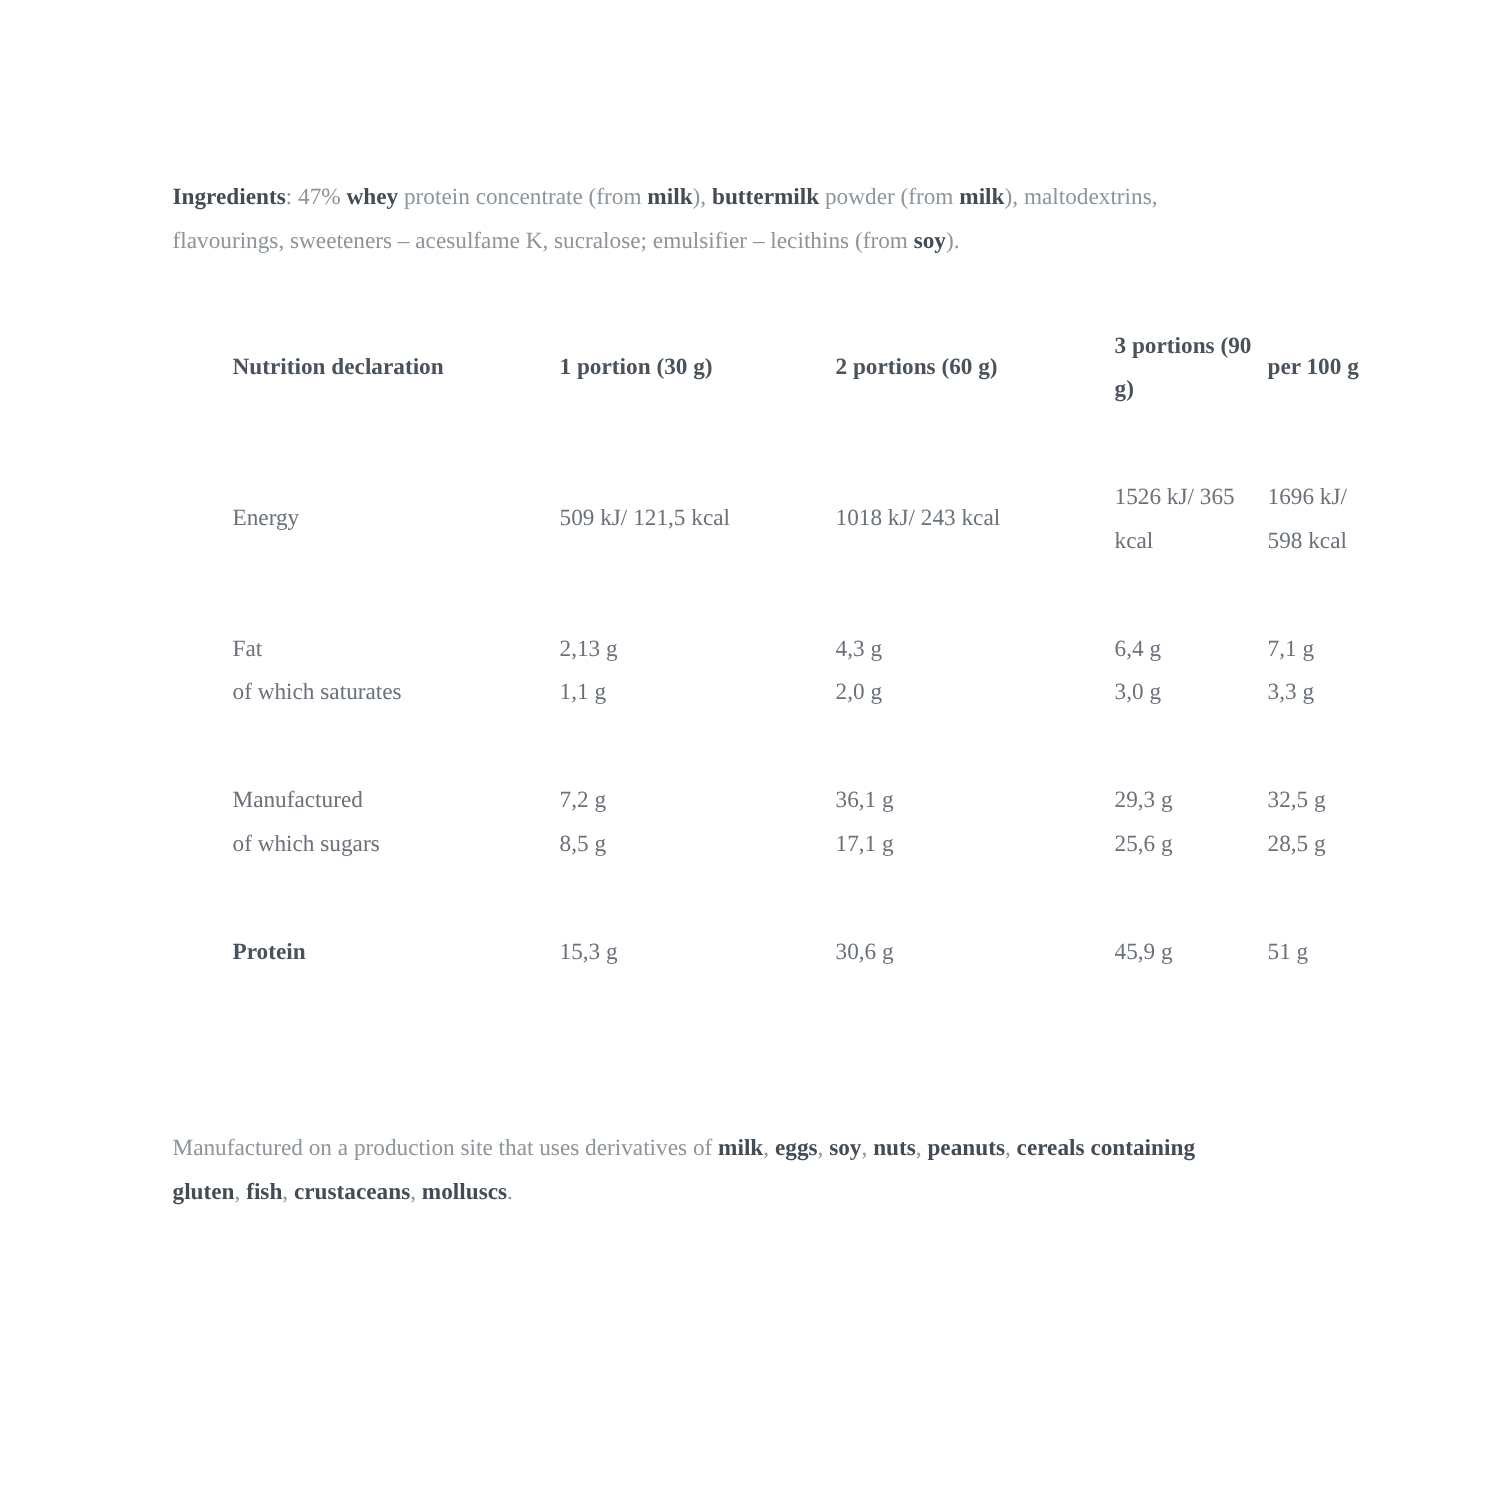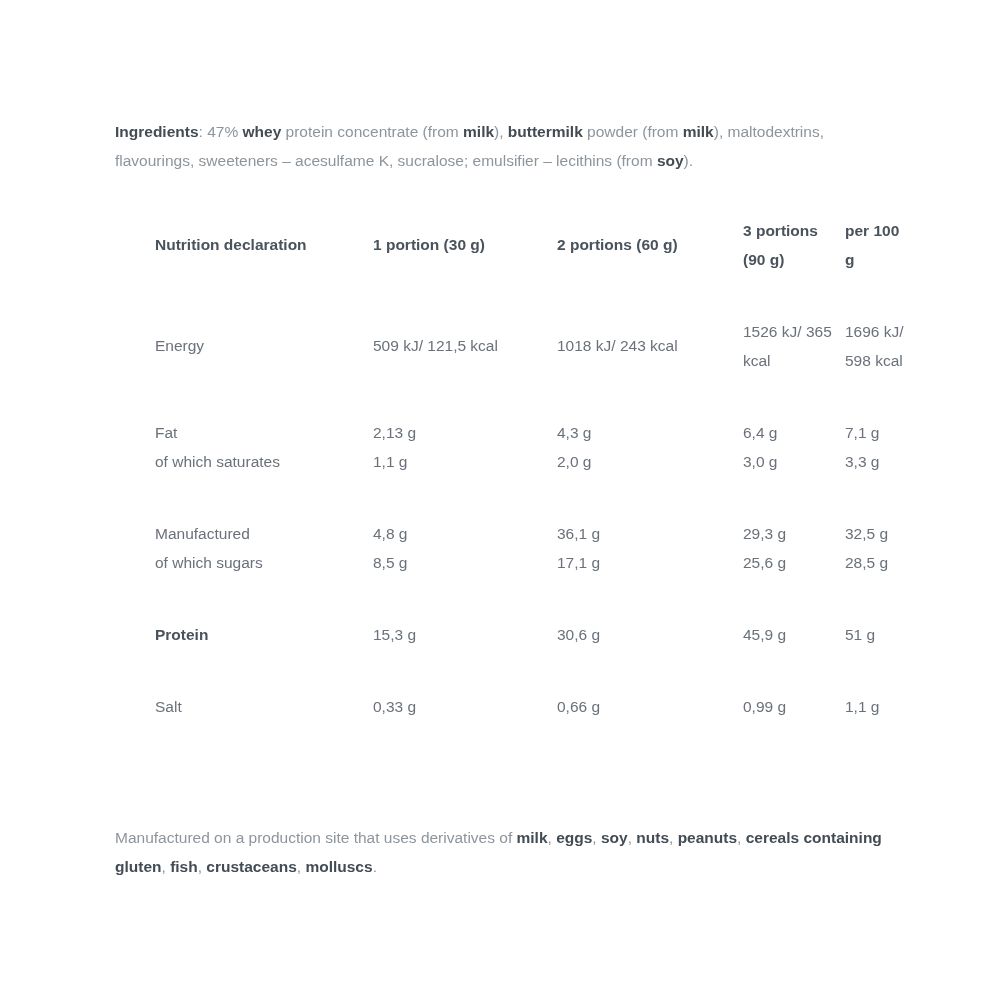--- a/index.html
+++ b/index.html
@@ -14,20 +14,21 @@
     width:1000px;height:1000px;
     background:#ffffff;
     font-family:"Liberation Sans","DejaVu Sans",sans-serif;
     font-size:15.5px;
     line-height:29px;
     overflow:hidden;
   }
   .content{
     padding:117px 4px 0 115px;
     width:1000px;
+    font-family:Liberation Serif, serif;
   }
   .para{color:var(--muted);}
   .para .line{white-space:nowrap;}
   .em{color:var(--emph);font-weight:600;}
   table.nutrition{
     border-collapse:collapse;
     table-layout:fixed;
     width:763px;
     margin-top:19px;
     color:var(--table-text);
@@ -115,21 +116,21 @@
             <div>7,1 g</div>
             <div>3,3 g</div>
           </td>
         </tr>
         <tr>
           <td>
             <div>Manufactured</div>
             <div>of which sugars</div>
           </td>
           <td>
-            <div>4,8 g</div>
+            <div>7,2 g</div>
             <div>8,5 g</div>
           </td>
           <td>
             <div>36,1 g</div>
             <div>17,1 g</div>
           </td>
           <td>
             <div>29,3 g</div>
             <div>25,6 g</div>
           </td>
@@ -148,37 +149,20 @@
           <td>
             <div>30,6 g</div>
           </td>
           <td>
             <div>45,9 g</div>
           </td>
           <td>
             <div>51 g</div>
           </td>
         </tr>
-        <tr>
-          <td>
-            <div>Salt</div>
-          </td>
-          <td>
-            <div>0,33 g</div>
-          </td>
-          <td>
-            <div>0,66 g</div>
-          </td>
-          <td>
-            <div>0,99 g</div>
-          </td>
-          <td>
-            <div>1,1 g</div>
-          </td>
-        </tr>
       </tbody>
   </table>
 
   <div class="para allergen" id="allergen-note">
       <div class="line"><span>Manufactured on a production site that uses derivatives of </span><span class="em">milk</span><span>, </span><span class="em">eggs</span><span>, </span><span class="em">soy</span><span>, </span><span class="em">nuts</span><span>, </span><span class="em">peanuts</span><span>, </span><span class="em">cereals containing</span></div>
       <div class="line"><span class="em">gluten</span><span>, </span><span class="em">fish</span><span>, </span><span class="em">crustaceans</span><span>, </span><span class="em">molluscs</span><span>.</span></div>
     </div>
 
 </main>
 

